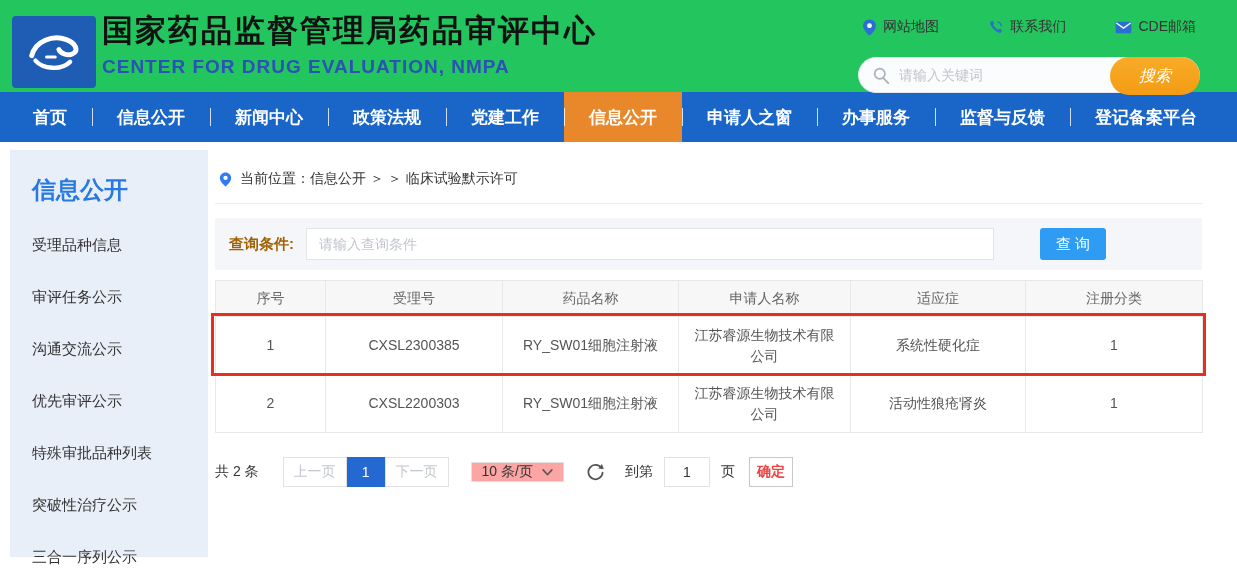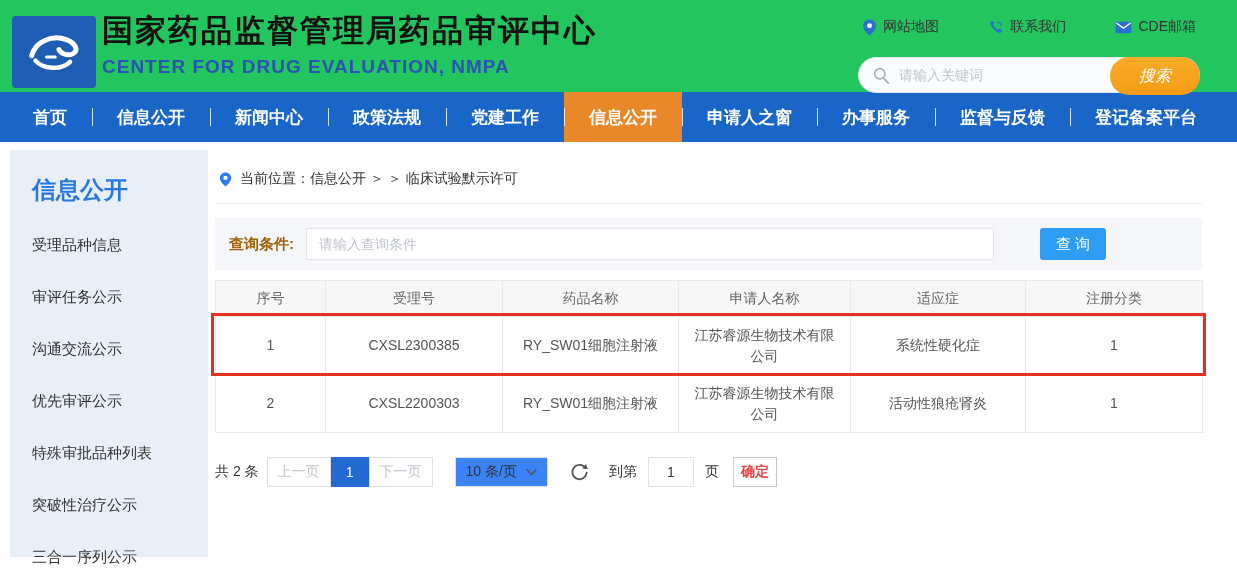--- a/index.html
+++ b/index.html
@@ -99,32 +99,32 @@
   td {
     height:58px; border:1px solid #e8e8e8; text-align:center;
     font-size:14px; color:#555; padding:4px 12px; line-height:1.5;
   }
   .highlight-box {
     position:absolute; left:-4px; right:-4px; top:33px; height:63px;
     border:3px solid #e5301f; pointer-events:none;
   }
 
   .pagination { margin-top:24px; display:flex; align-items:center; font-size:14px; color:#333; }
-  .pg-total { margin-right:8px; white-space:nowrap; }
+  .pg-total { margin-right:24px; white-space:nowrap; }
   .pg-group { display:flex; }
   .pg-btn {
     height:30px; min-width:55px; padding:0 10px;
     border:1px solid #e2e2e2; background:#fff;
     display:flex; align-items:center; justify-content:center; cursor:pointer;
     white-space:nowrap;
   }
   .pg-btn.disabled { color:#c3c7cd; cursor:default; }
   .pg-current { min-width:38px; background:#2468d2; border-color:#2468d2; color:#fff; }
   .page-size {
-    margin-left:22px; height:30px; border:1px solid #e2e2e2; background:#3b82f6;
+    margin-left:22px; height:20px; border:1px solid #e2e2e2; background:#fca5a5;
     display:flex; align-items:center; gap:9px; padding:0 10px; cursor:pointer; white-space:nowrap;
   }
   .refresh { margin-left:22px; cursor:pointer; display:flex; align-items:center; }
   .goto-label { margin-left:20px; white-space:nowrap; }
   .goto-input {
     width:46px; height:30px; border:1px solid #e2e2e2; margin:0 11px;
     text-align:center; font-size:14px; color:#333; outline:none; font-family:inherit;
   }
   .goto-unit { white-space:nowrap; }
   .confirm-btn {

